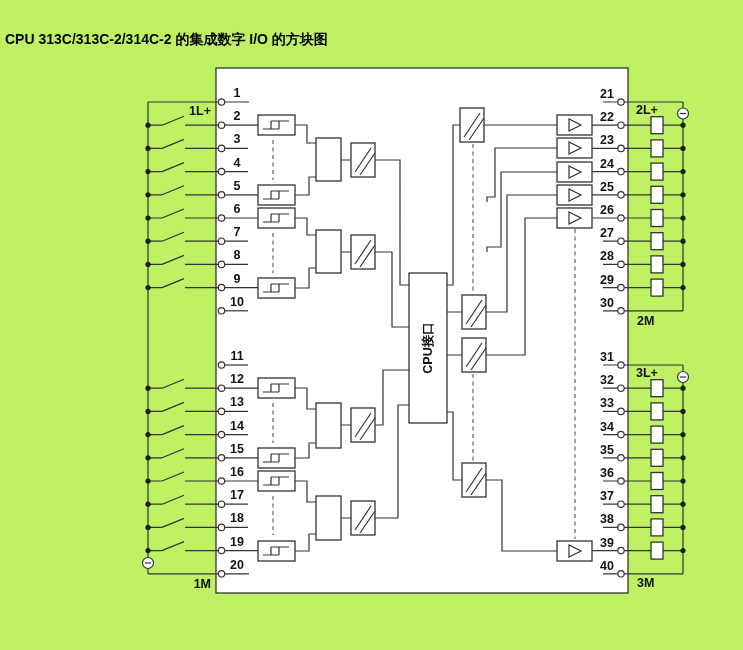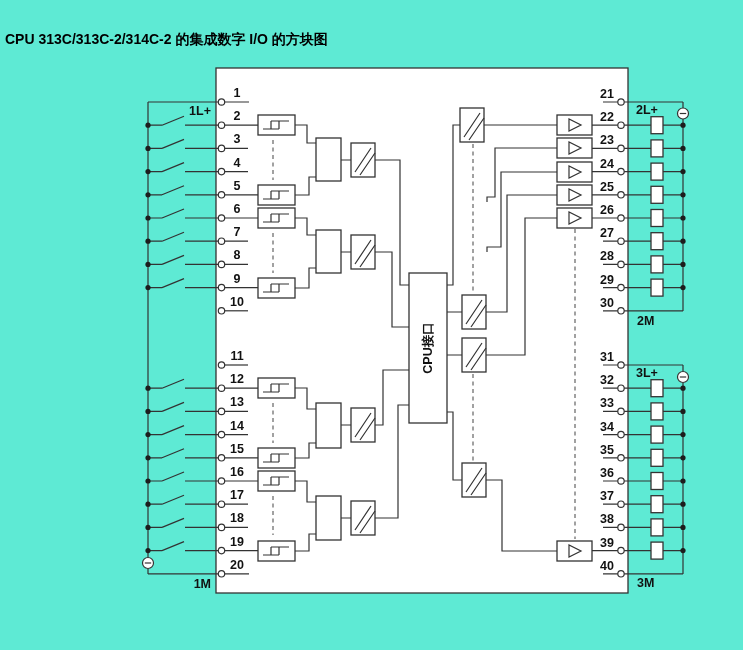--- a/index.html
+++ b/index.html
@@ -1,16 +1,16 @@
 <!DOCTYPE html>
 <html><head>
 <meta charset="utf-8">
 <style>
   html,body{margin:0;padding:0;background:#fff;}
-  .stage{position:relative;width:743px;height:650px;background:#5eead4;overflow:hidden;
+  .stage{position:relative;width:743px;height:650px;background:#bef264;overflow:hidden;
          font-family:"Liberation Sans","DejaVu Sans",sans-serif;}
   svg{position:absolute;left:0;top:0;}
   .w{stroke:#333;stroke-width:1.2;fill:none;}
   .dashed{stroke:#555;stroke-width:1.1;fill:none;stroke-dasharray:4 3.5;}
   .box{fill:#fff;stroke:#333;stroke-width:1.3;}
   .glyph{stroke:#333;stroke-width:1.2;fill:none;}
   .pin{fill:#fff;stroke:#333;stroke-width:1.2;}
   .dot{fill:#1d1d1d;stroke:none;}
   .num{font-size:12.5px;font-weight:bold;fill:#111;}
   .lbl{font-size:12.5px;font-weight:bold;fill:#111;}

